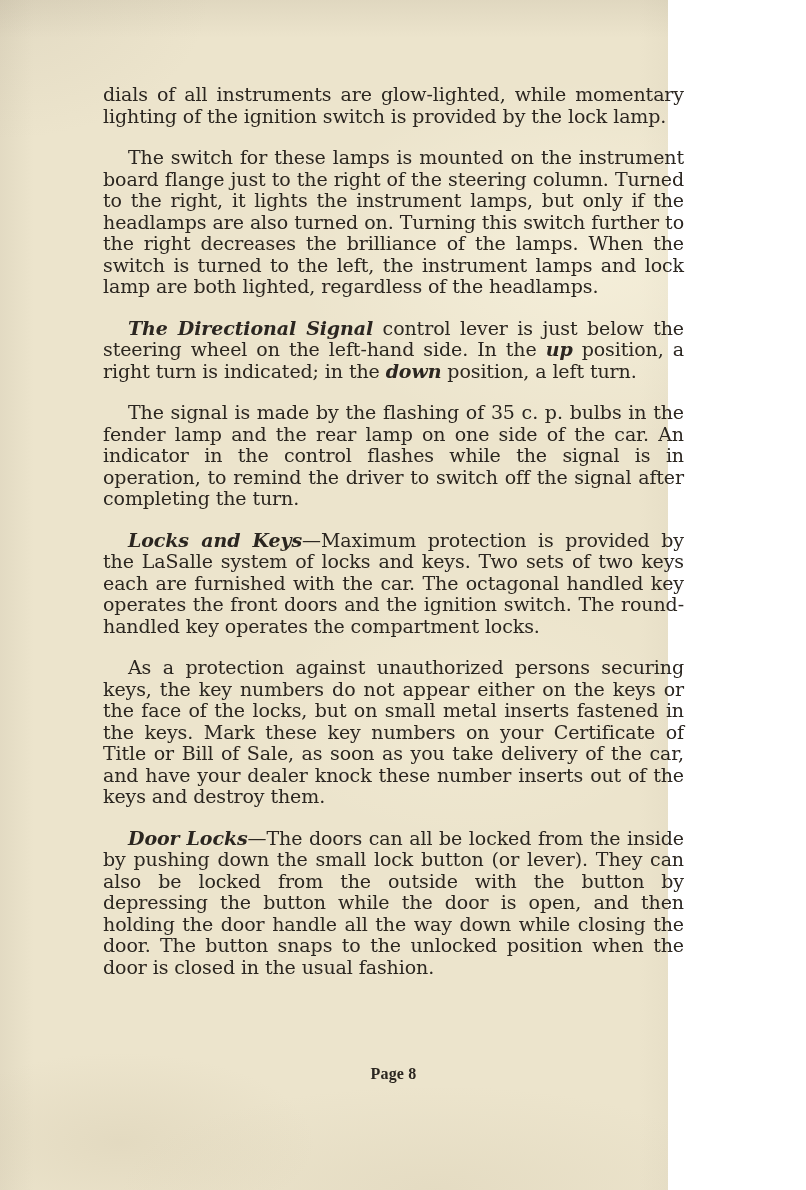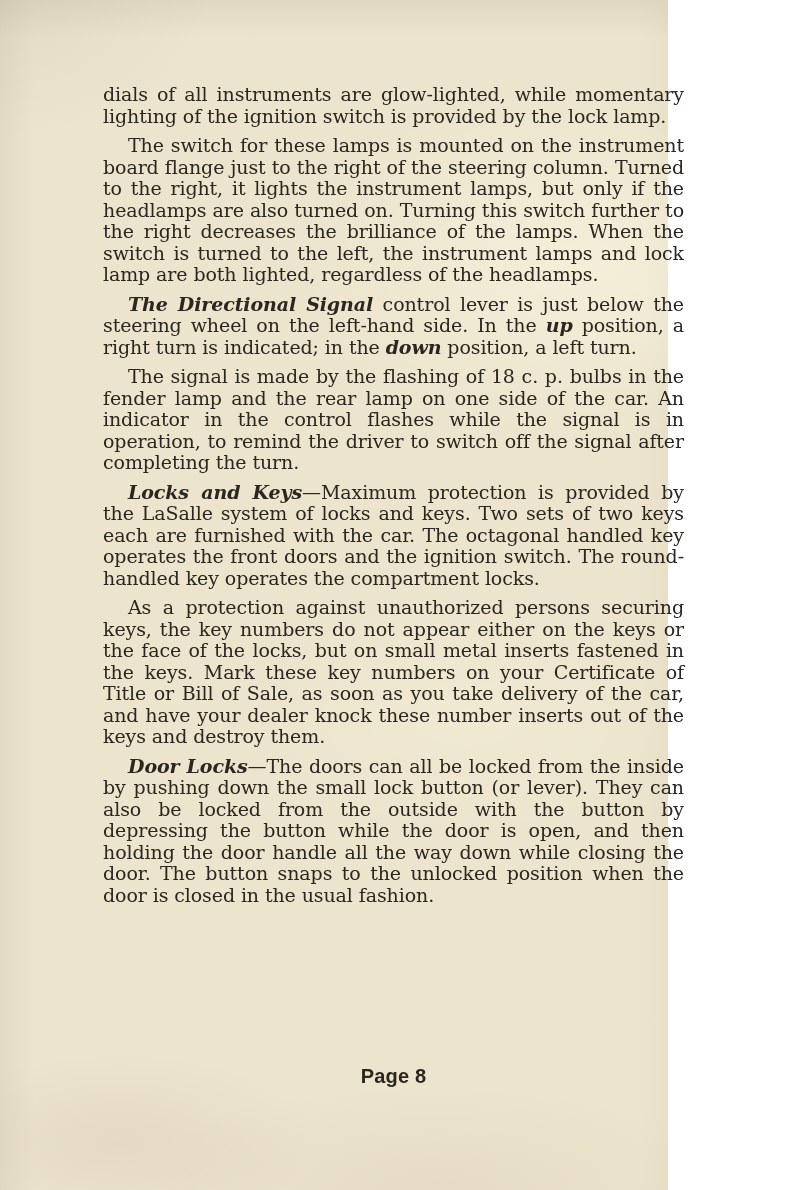--- a/index.html
+++ b/index.html
@@ -38,48 +38,48 @@
     letter-spacing: -0.1px;
   }
   .text-block p {
     margin: 0;
     padding: 0;
   }
   .text-block p.indent {
     text-indent: 25px;
   }
   .text-block p + p {
-    margin-top: 8px;
+    margin-top: 20px;
   }
   .text-block p + p.section {
   }
   .text-block .emphasis {
     font-style: italic;
     font-weight: bold;
   }
   .footer {
     position: absolute;
     left: 103px;
     top: 1065px;
     width: 581px;
     text-align: center;
-    font-family: Liberation Sans, sans-serif;
-    font-size: 20px;
+    font-family: Liberation Serif, serif;
+    font-size: 16px;
     font-weight: bold;
     color: var(--ink, #2b2620);
     letter-spacing: 0.2px;
   }
 </style>
 </head>
 <body>
 
 <div class="page">
   <div class="text-block">
       <p class=""><span class="normal">dials of all instruments are glow-lighted, while momentary lighting of the ignition switch is provided by the lock lamp.</span></p>
       <p class="indent"><span class="normal">The switch for these lamps is mounted on the instrument board flange just to the right of the steering column. Turned to the right, it lights the instrument lamps, but only if the headlamps are also turned on. Turning this switch further to the right decreases the brilliance of the lamps. When the switch is turned to the left, the instrument lamps and lock lamp are both lighted, regardless of the headlamps.</span></p>
       <p class="indent section"><span class="emphasis">The Directional Signal</span><span class="normal"> control lever is just below the steering wheel on the left-hand side. In the </span><span class="emphasis">up</span><span class="normal"> position, a right turn is indicated; in the </span><span class="emphasis">down</span><span class="normal"> position, a left turn.</span></p>
-      <p class="indent"><span class="normal">The signal is made by the flashing of 18 c. p. bulbs in the fender lamp and the rear lamp on one side of the car. An indicator in the control flashes while the signal is in operation, to remind the driver to switch off the signal after completing the turn.</span></p>
+      <p class="indent"><span class="normal">The signal is made by the flashing of 35 c. p. bulbs in the fender lamp and the rear lamp on one side of the car. An indicator in the control flashes while the signal is in operation, to remind the driver to switch off the signal after completing the turn.</span></p>
       <p class="indent section"><span class="emphasis">Locks and Keys</span><span class="normal">—Maximum protection is provided by the LaSalle system of locks and keys. Two sets of two keys each are furnished with the car. The octagonal handled key operates the front doors and the ignition switch. The round-handled key operates the compartment locks.</span></p>
       <p class="indent"><span class="normal">As a protection against unauthorized persons securing keys, the key numbers do not appear either on the keys or the face of the locks, but on small metal inserts fastened in the keys. Mark these key numbers on your Certificate of Title or Bill of Sale, as soon as you take delivery of the car, and have your dealer knock these number inserts out of the keys and destroy them.</span></p>
       <p class="indent section"><span class="emphasis">Door Locks</span><span class="normal">—The doors can all be locked from the inside by pushing down the small lock button (or lever). They can also be locked from the outside with the button by depressing the button while the door is open, and then holding the door handle all the way down while closing the door. The button snaps to the unlocked position when the door is closed in the usual fashion.</span></p>
     </div>
   <div class="footer">Page 8</div>
 </div>
 
 </body></html>

